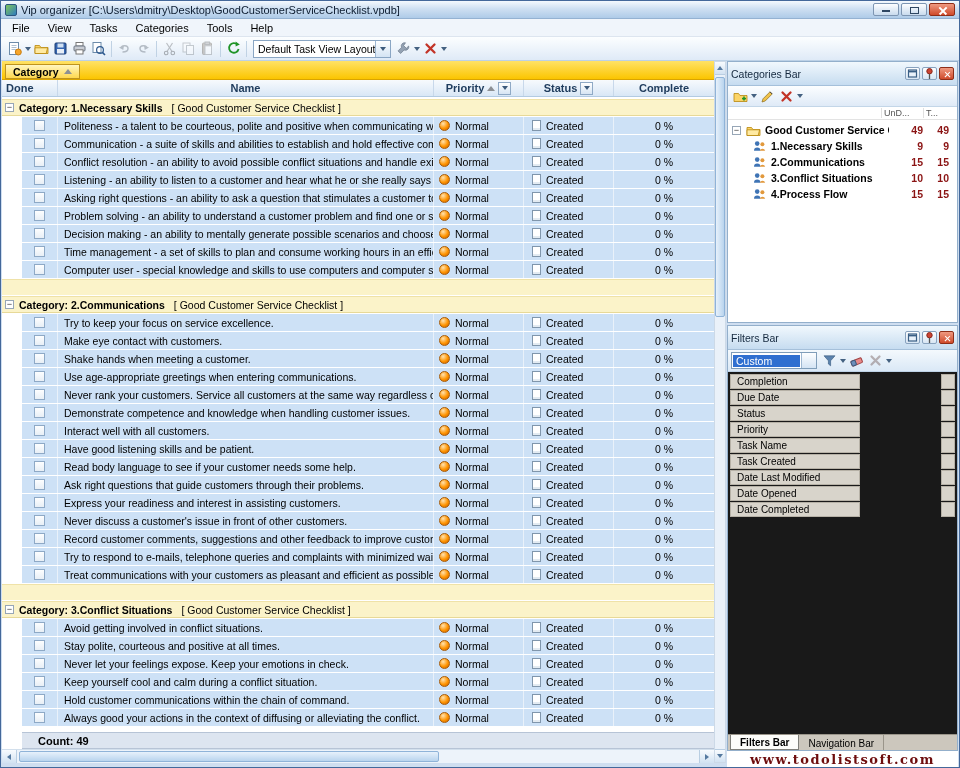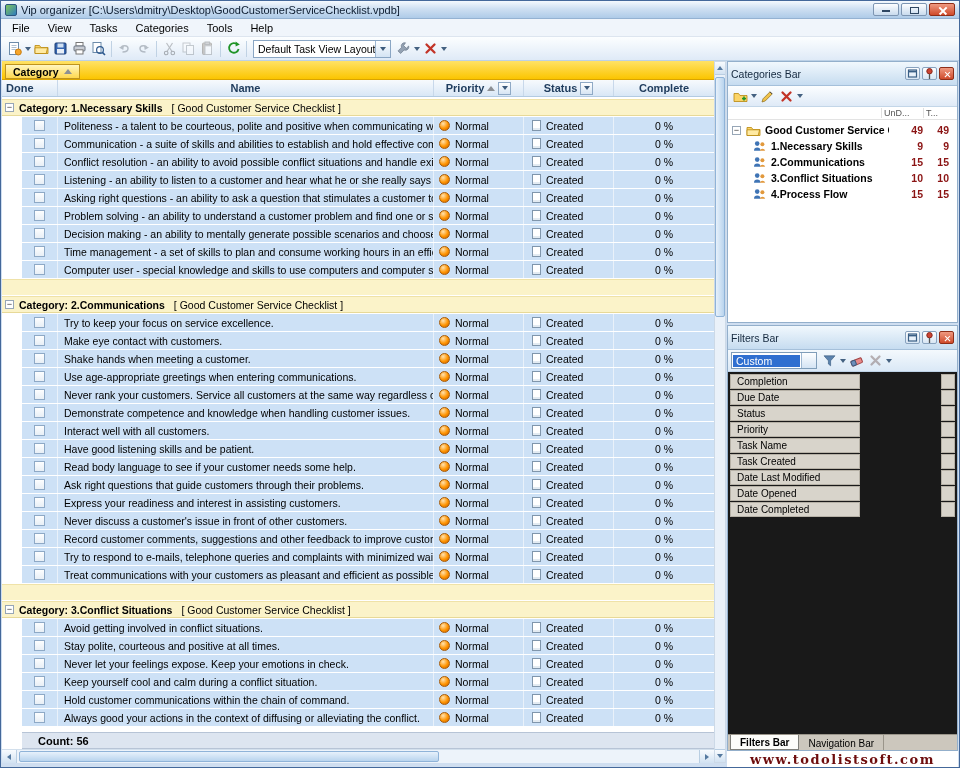--- a/index.html
+++ b/index.html
@@ -808,21 +808,21 @@
           <div class="cell stat">
             <span class="page-ic"></span>
             <span>Created</span>
           </div>
           <div class="cell comp">
             <span>0 %</span>
           </div>
         </div>
       </div>
     <div class="count-row">
-      <span>Count: 56</span>
+      <span>Count: 49</span>
     </div>
     <div class="hscroll">
       <span class="sbh-btn">
           <span class="tri-l"></span>
         </span>
       <span class="h-thumb"></span>
       <span class="sbh-btn right">
           <span class="tri-r"></span>
         </span>
     </div>

